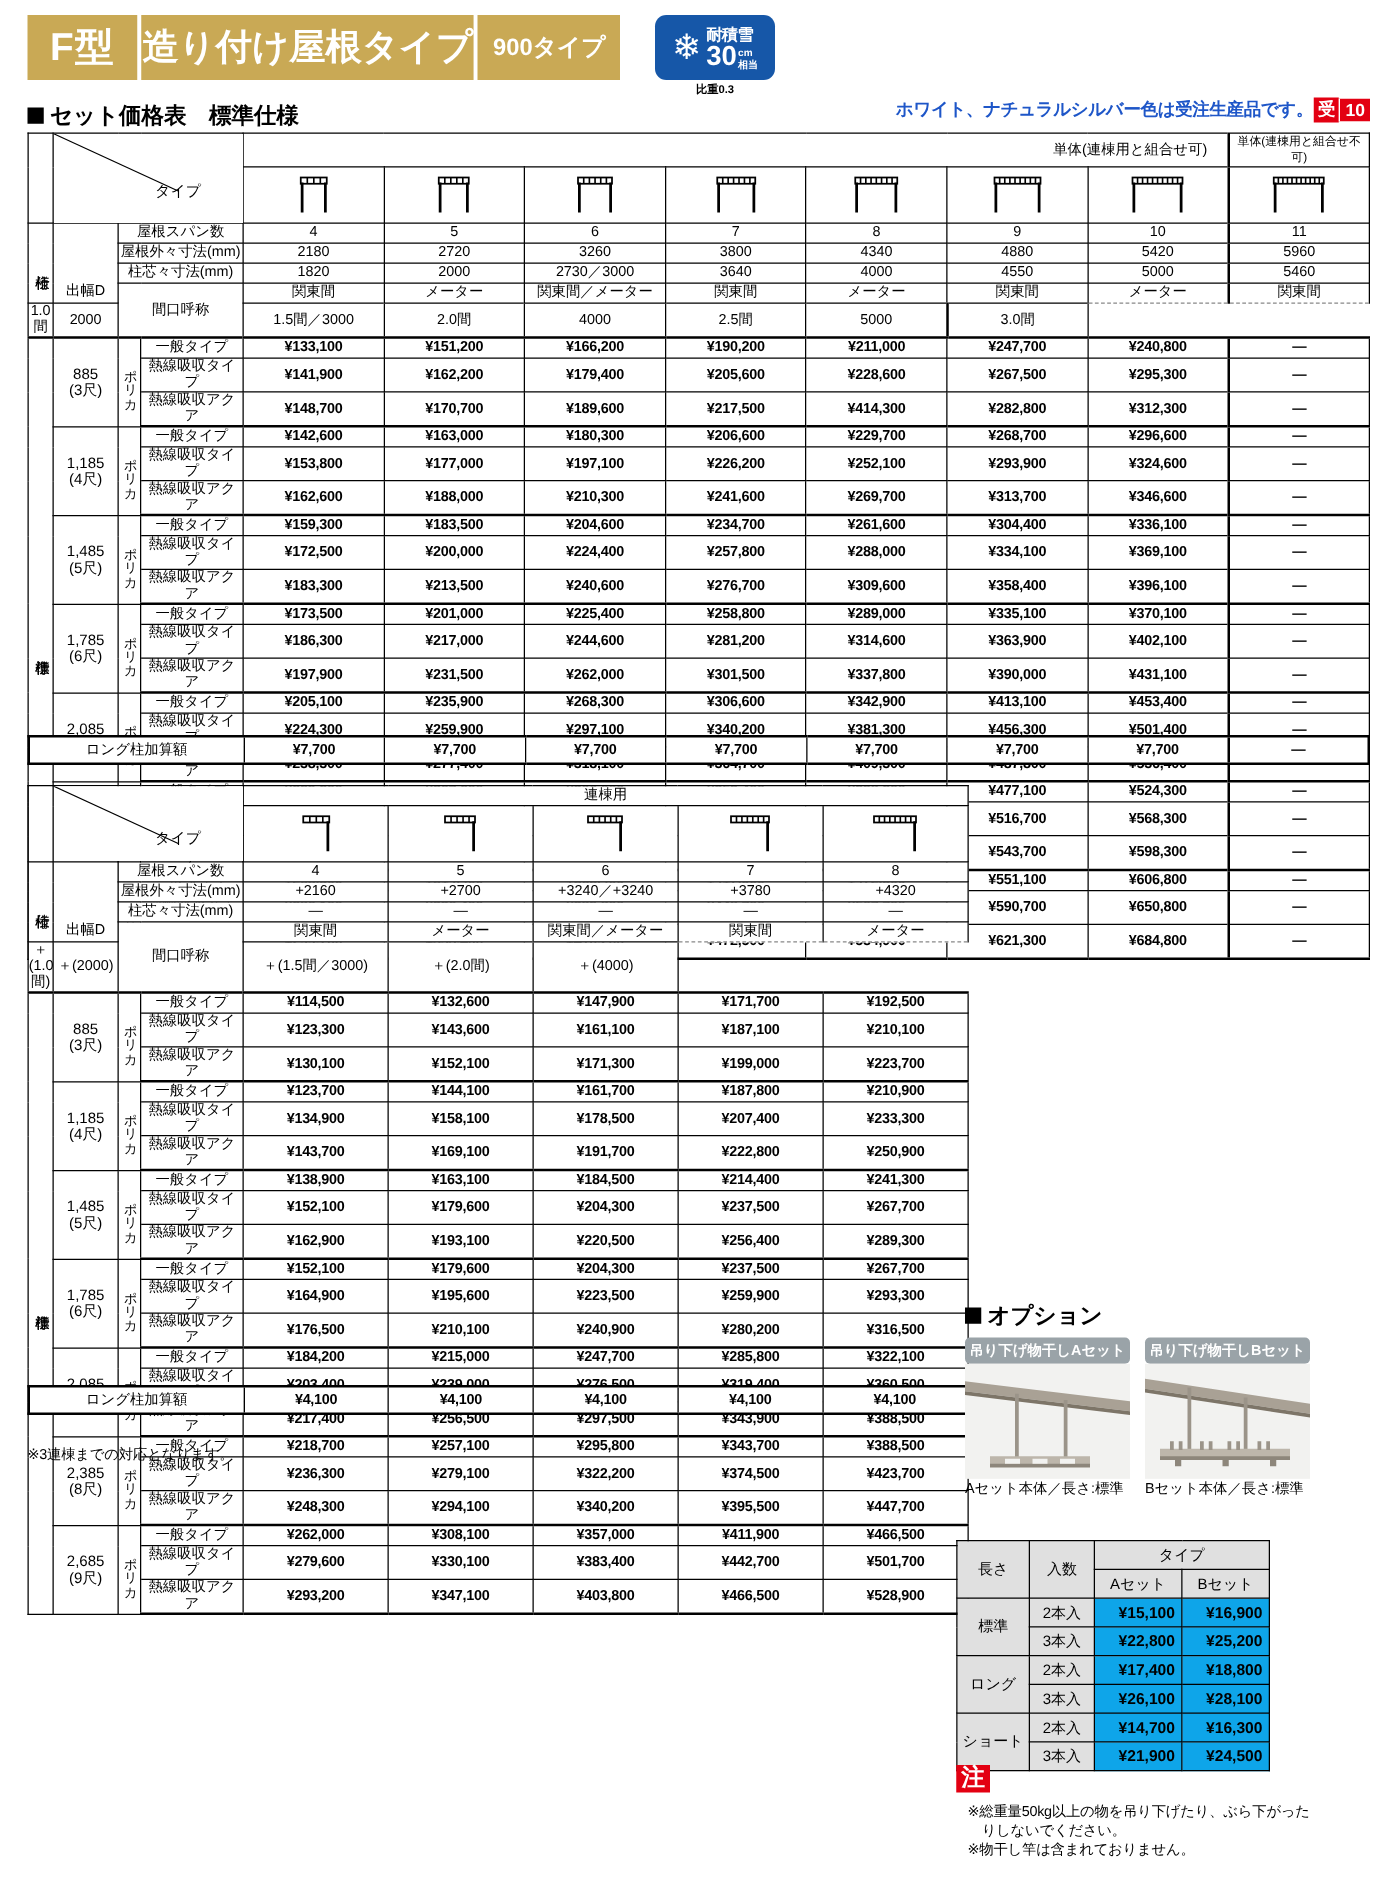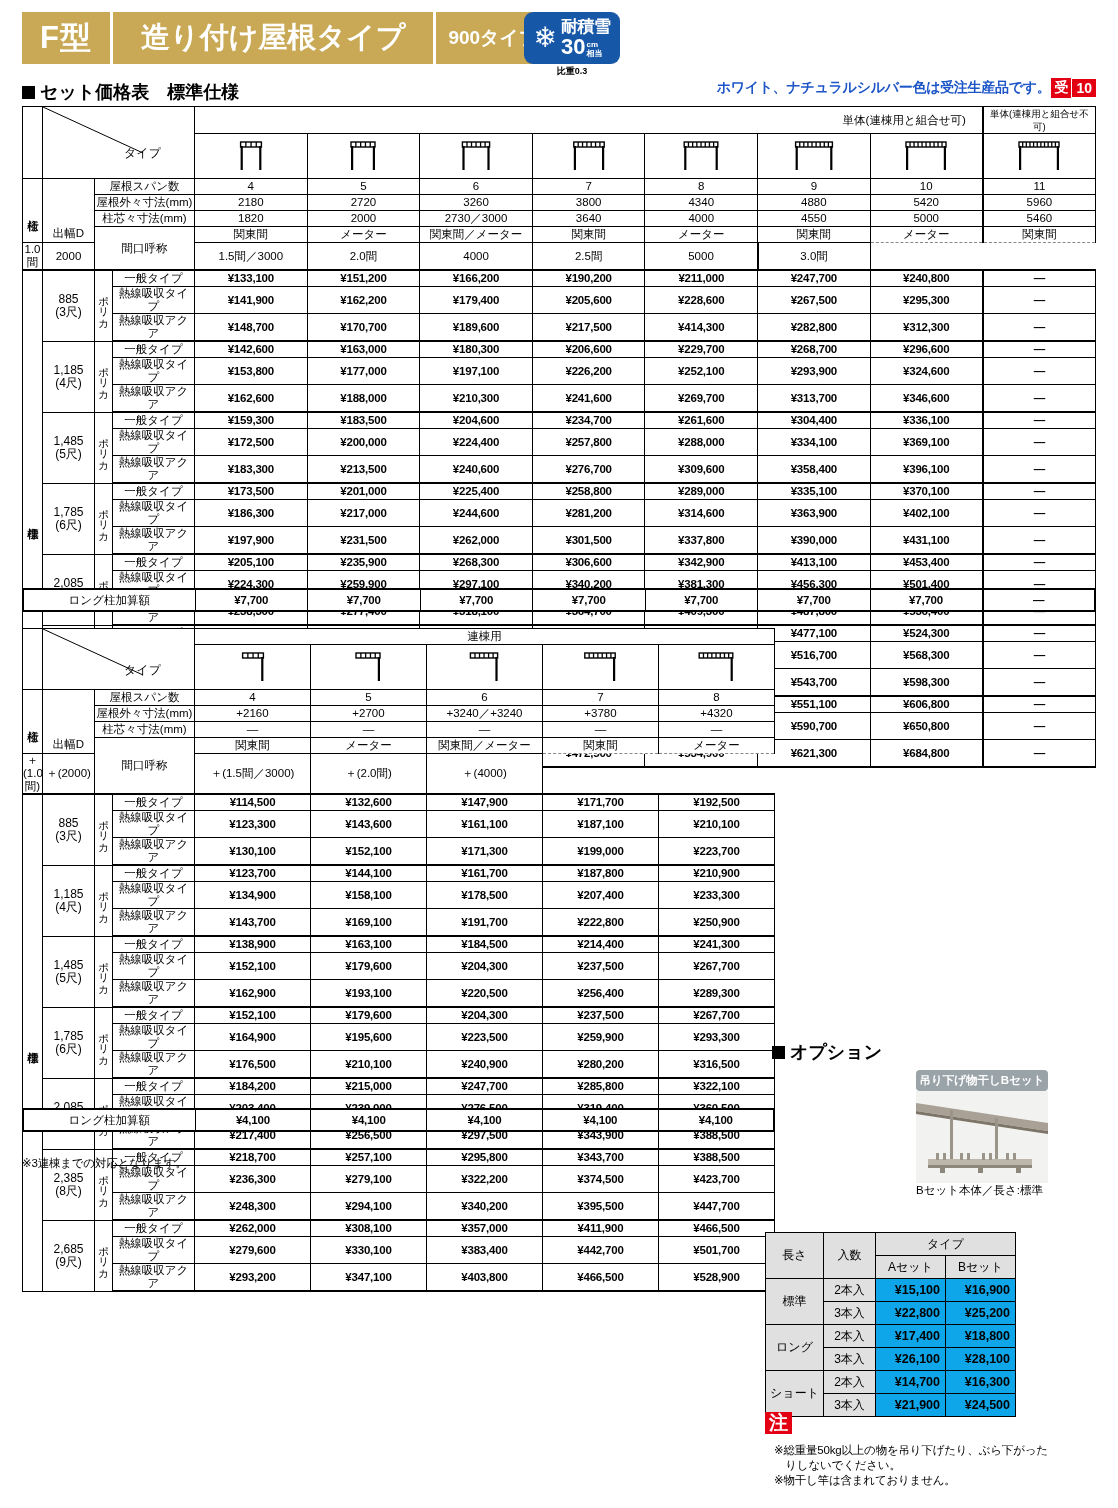--- a/index.html
+++ b/index.html
@@ -4,27 +4,27 @@
 <style>
   html,body{margin:0;padding:0;background:#fff;}
   body{width:1118px;height:1508px;font-family:"Liberation Sans","DejaVu Sans",sans-serif;color:#000;position:relative;overflow:hidden;}
   .page{position:relative;width:1118px;height:1508px;}
 
   
   .banner{position:absolute;left:22px;top:12px;display:flex;align-items:stretch;}
   .bn-box{background:#c9a955;color:#fff;display:flex;align-items:center;justify-content:center;}
   .bn-ftype{width:88px;height:52px;font-size:31px;font-weight:bold;letter-spacing:1px;}
   .bn-sep{width:3px;background:#fff;}
-  .bn-title{height:52px;padding:0 28px;font-size:29px;font-weight:bold;letter-spacing:0px;}
+  .bn-title{height:52px;padding:0 1px;font-size:29px;font-weight:bold;letter-spacing:0px;}
   .bn-900{height:52px;padding:0 12px;font-size:19px;font-weight:bold;}
   .snowwrap{position:absolute;left:524px;top:12px;width:96px;text-align:center;}
   .snow{background:#1657a8;border-radius:9px;height:52px;display:flex;align-items:center;justify-content:center;padding:0 7px;}
   .snow-flake{font-size:28px;color:#fff;line-height:1;margin-right:4px;}
   .snow-txt{color:#fff;text-align:left;line-height:1;}
-  .snow-t1{font-size:17px;font-weight:bold;letter-spacing:-0.5px;font-family:Liberation Mono, monospace;}
+  .snow-t1{font-size:13px;font-weight:bold;letter-spacing:-0.5px;}
   .snow-t2{font-size:22px;font-weight:bold;display:flex;align-items:flex-end;}
   .snow-cm{font-size:8px;font-weight:bold;line-height:9px;margin-left:1px;}
   .snow-sub{font-size:9px;font-weight:bold;margin-top:1px;}
 
   .notice{position:absolute;right:22px;top:78px;display:flex;align-items:center;}
   .notice-txt{color:#1e56c8;font-size:14px;font-weight:bold;letter-spacing:-0.3px;}
   .badge-uke{background:#e30012;color:#fff;font-size:14px;font-weight:bold;padding:1px 3px;margin-left:1px;}
   .badge-num{background:#e30012;color:#fff;font-size:14px;font-weight:bold;padding:1px 4px;border-left:1px solid #fff;}
 
   .sec-title{position:absolute;font-size:18px;font-weight:bold;letter-spacing:0px;}
@@ -938,20 +938,38 @@
         </tr>
       </tbody>
     </table>
 
   <div class="note" style="left:22px;top:1156px;">※3連棟までの対応となります。</div>
 
   <div class="opt-title" style="left:772px;top:1040px;">
     <span class="sq"></span><span>オプション</span>
   </div>
 
+  <div class="opt-block" style="left:772px;top:1070px;">
+    <div class="opt-pill">吊り下げ物干しAセット</div>
+    <div class="photo">
+      <svg width="132" height="92" viewBox="0 0 132 92">
+        <rect width="132" height="92" fill="#f2f2f0"></rect>
+        <polygon points="0,14 132,30 132,38 0,22" fill="#a9a195"></polygon>
+        <polygon points="0,22 132,38 132,41 0,25" fill="#7d7568"></polygon>
+        <rect x="40" y="24" width="3" height="52" fill="#9b9489"></rect>
+        <rect x="79" y="29" width="3" height="47" fill="#9b9489"></rect>
+        <rect x="20" y="74" width="80" height="8" fill="#bdb6ab"></rect>
+        <rect x="20" y="80" width="80" height="3" fill="#8d867b"></rect>
+        <rect x="32" y="76" width="12" height="4" fill="#f2f2f0"></rect>
+        <rect x="54" y="76" width="12" height="4" fill="#f2f2f0"></rect>
+        <rect x="76" y="76" width="12" height="4" fill="#f2f2f0"></rect>
+      </svg>
+    </div>
+    <div class="opt-cap">Aセット本体／長さ:標準</div>
+  </div>
 
   <div class="opt-block" style="left:916px;top:1070px;">
     <div class="opt-pill">吊り下げ物干しBセット</div>
     <div class="photo">
       <svg width="132" height="92" viewBox="0 0 132 92">
         <rect width="132" height="92" fill="#f2f2f0"></rect>
         <polygon points="0,12 132,32 132,40 0,20" fill="#a9a195"></polygon>
         <polygon points="0,20 132,40 132,43 0,23" fill="#7d7568"></polygon>
         <rect x="34" y="19" width="3" height="50" fill="#9b9489"></rect>
         <rect x="79" y="27" width="3" height="42" fill="#9b9489"></rect>

